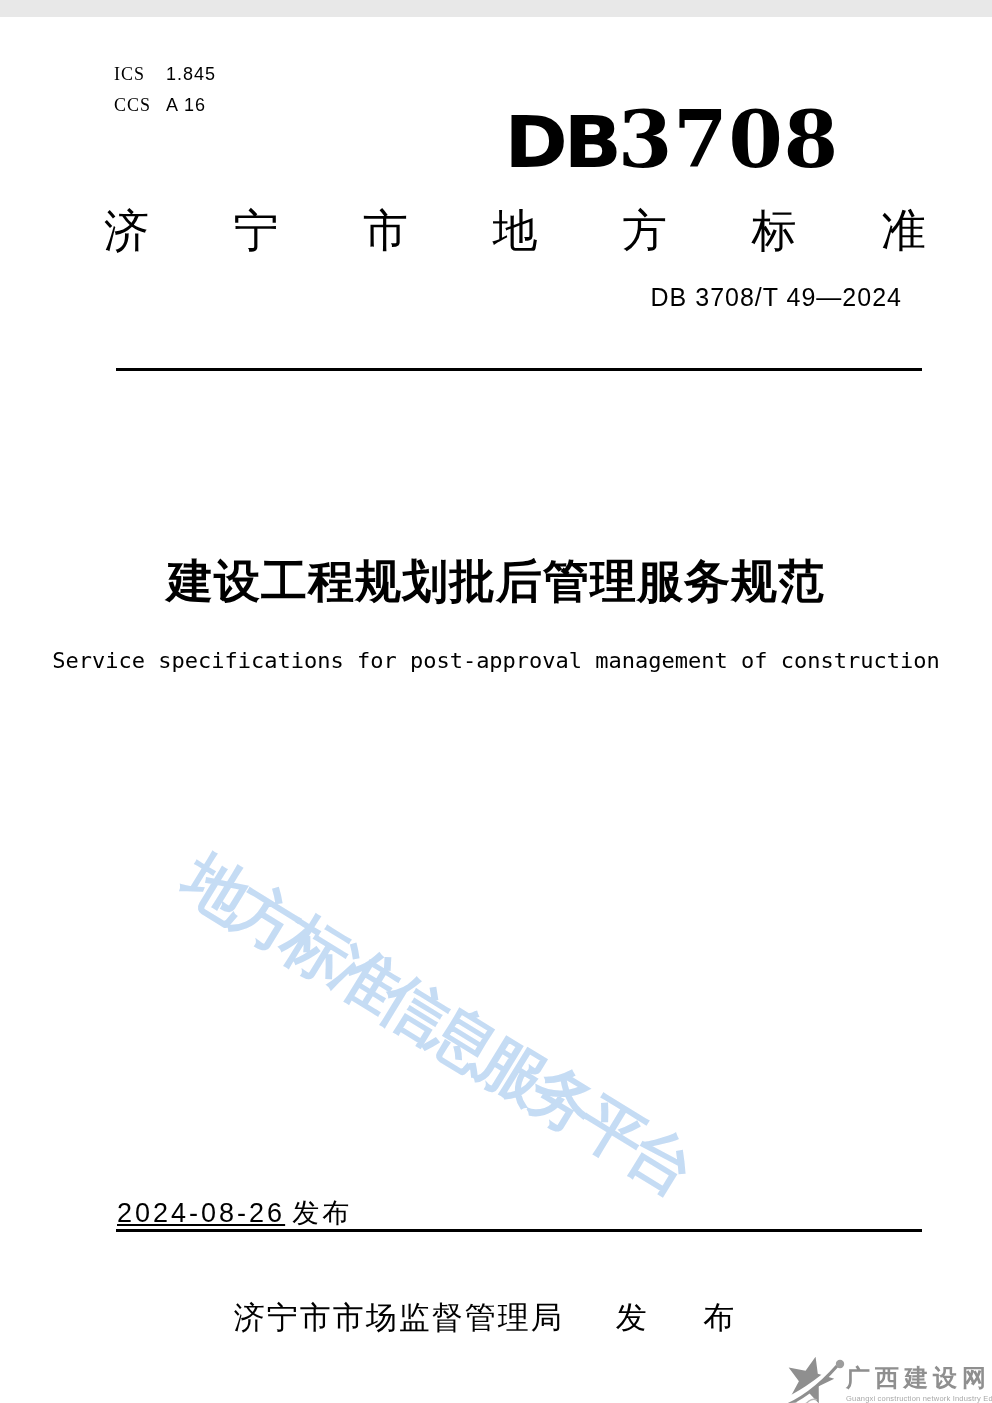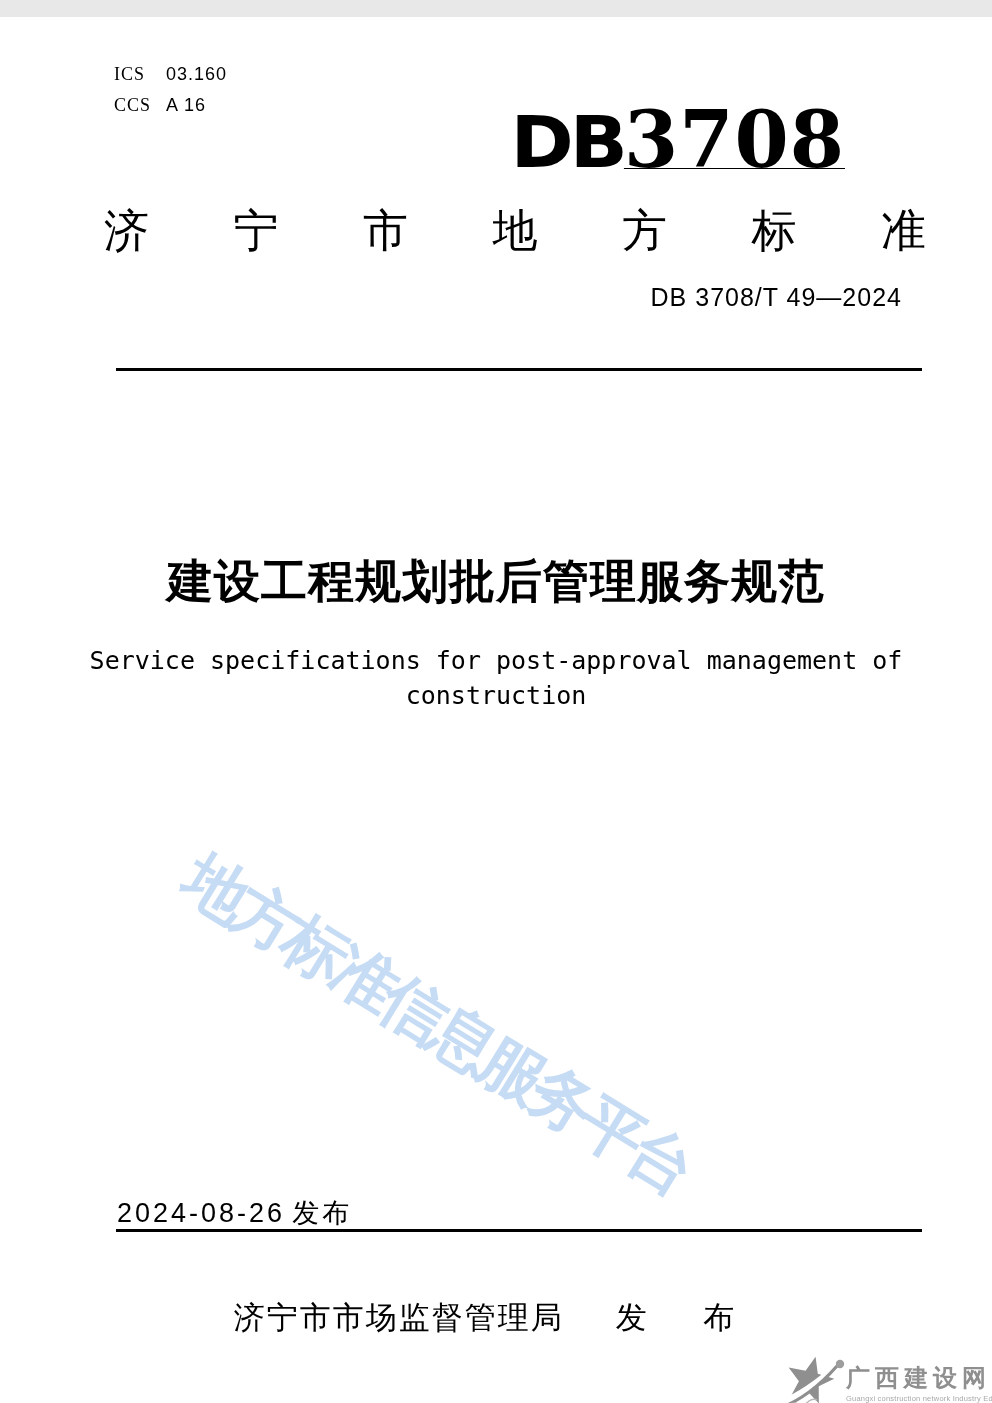--- a/index.html
+++ b/index.html
@@ -9,21 +9,21 @@
     font-family:"Liberation Sans", sans-serif;
   }
 
   
   .ics-block { position:absolute; left:114px; top:42px; font-size:18px; line-height:31px; }
   .code-row { display:flex; }
   .code-label { font-family:"Liberation Serif", serif; letter-spacing:1px; width:52px; }
   .code-value { font-family:"Liberation Sans", sans-serif; letter-spacing:1px; }
 
   
-  .db-logo { position:absolute; top:84px; right:147px; line-height:1; white-space:nowrap;text-decoration:underline; }
+  .db-logo { position:absolute; top:84px; right:153px; line-height:1; white-space:nowrap; }
   .db-prefix {
     display:inline-block; font-family:"DejaVu Sans", sans-serif; font-weight:900;
     font-size:72px; letter-spacing:-4px; transform:scaleX(1.06); transform-origin:right center;
   }
   .db-number {
     font-family:"DejaVu Serif", "Liberation Serif", serif; font-weight:700;
     font-size:78px; letter-spacing:1px;
   }
 
   
@@ -42,38 +42,38 @@
   .rule-bottom { top:1212px; }
 
   
   .title-cn {
     position:absolute; left:0; top:534px; width:100%; margin:0;
     text-align:center; font-size:46px; font-weight:bold; letter-spacing:1px;
   }
   .title-en {
     position:absolute; left:0; top:626px; width:100%;
     text-align:center; font-family:"DejaVu Sans Mono", monospace;
-    font-size:25px; line-height:35px; font-weight:500;
+    font-size:22px; line-height:35px; font-weight:500;
   }
 
   
   .watermark {
     position:absolute; left:212px; top:818px;
     transform:rotate(31.5deg); transform-origin:0 0;
     font-size:64px; font-weight:bold; letter-spacing:-6px;
     white-space:nowrap; opacity:0.85; pointer-events:none;
     text-shadow:1px 1px 0 rgba(255,255,255,0.6);
   }
 
   
   .dates-row {
     position:absolute; left:117px; right:67px; top:1178px;
     display:flex; justify-content:space-between; font-size:27px;
   }
-  .date-num { letter-spacing:3px; }
+  .date-num { letter-spacing:3px;text-decoration:underline; }
   .date-label { margin-left:7px; letter-spacing:3px; }
 
   
   .publisher {
     position:absolute; left:0; top:1280px; width:100%;
     text-align:center; font-size:31px; letter-spacing:2px;
   }
   .publisher-action { margin-left:52px; letter-spacing:24px; }
 
   
@@ -90,21 +90,21 @@
   .logo-en { font-size:7.5px; color:#a8a8a8; margin-top:3px; letter-spacing:0.2px; white-space:nowrap; }
 </style>
 </head>
 <body>
 
 <div class="page">
 
   <div class="ics-block">
     <div class="code-row">
       <span class="code-label">ICS</span>
-      <span class="code-value">03.160</span>
+      <span class="code-value">1.845</span>
     </div>
     <div class="code-row">
       <span class="code-label">CCS</span>
       <span class="code-value">A 16</span>
     </div>
   </div>
 
   <div class="db-logo">
     <span class="db-prefix">DB</span><span class="db-number">3708</span>
   </div>

